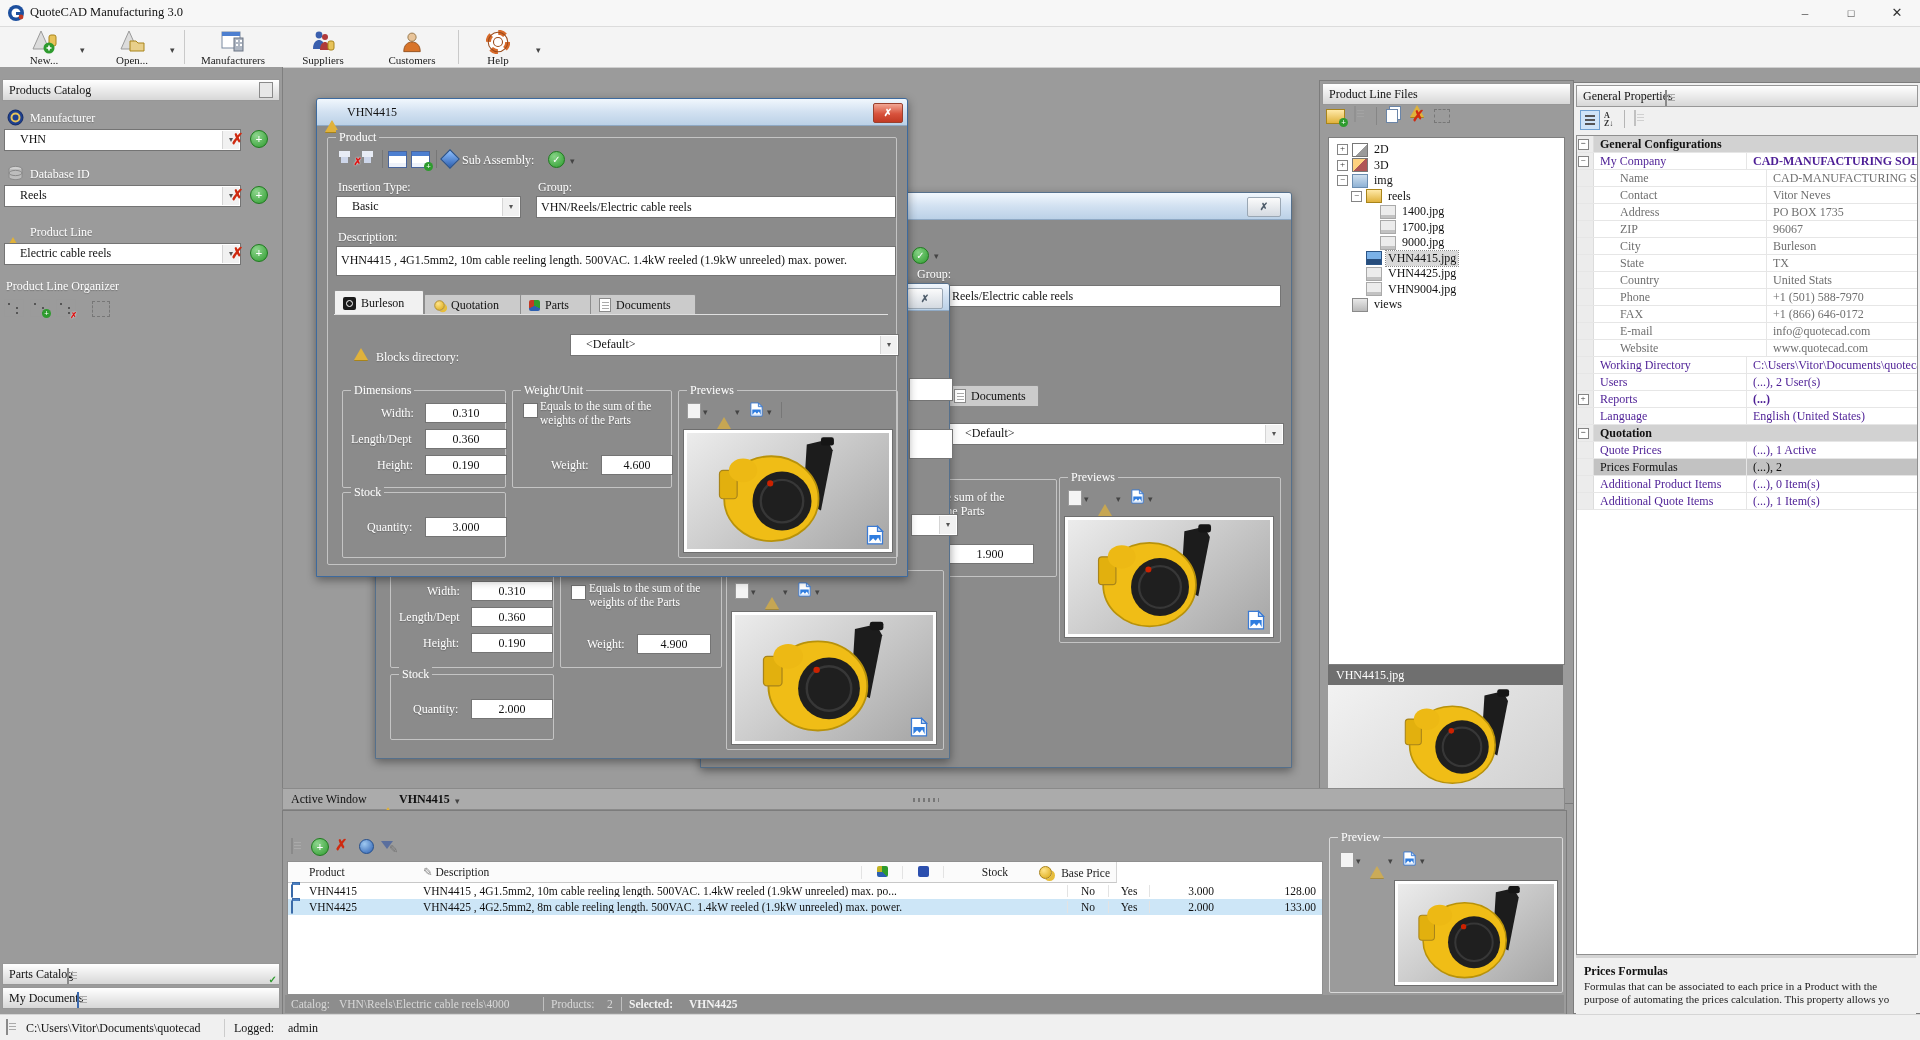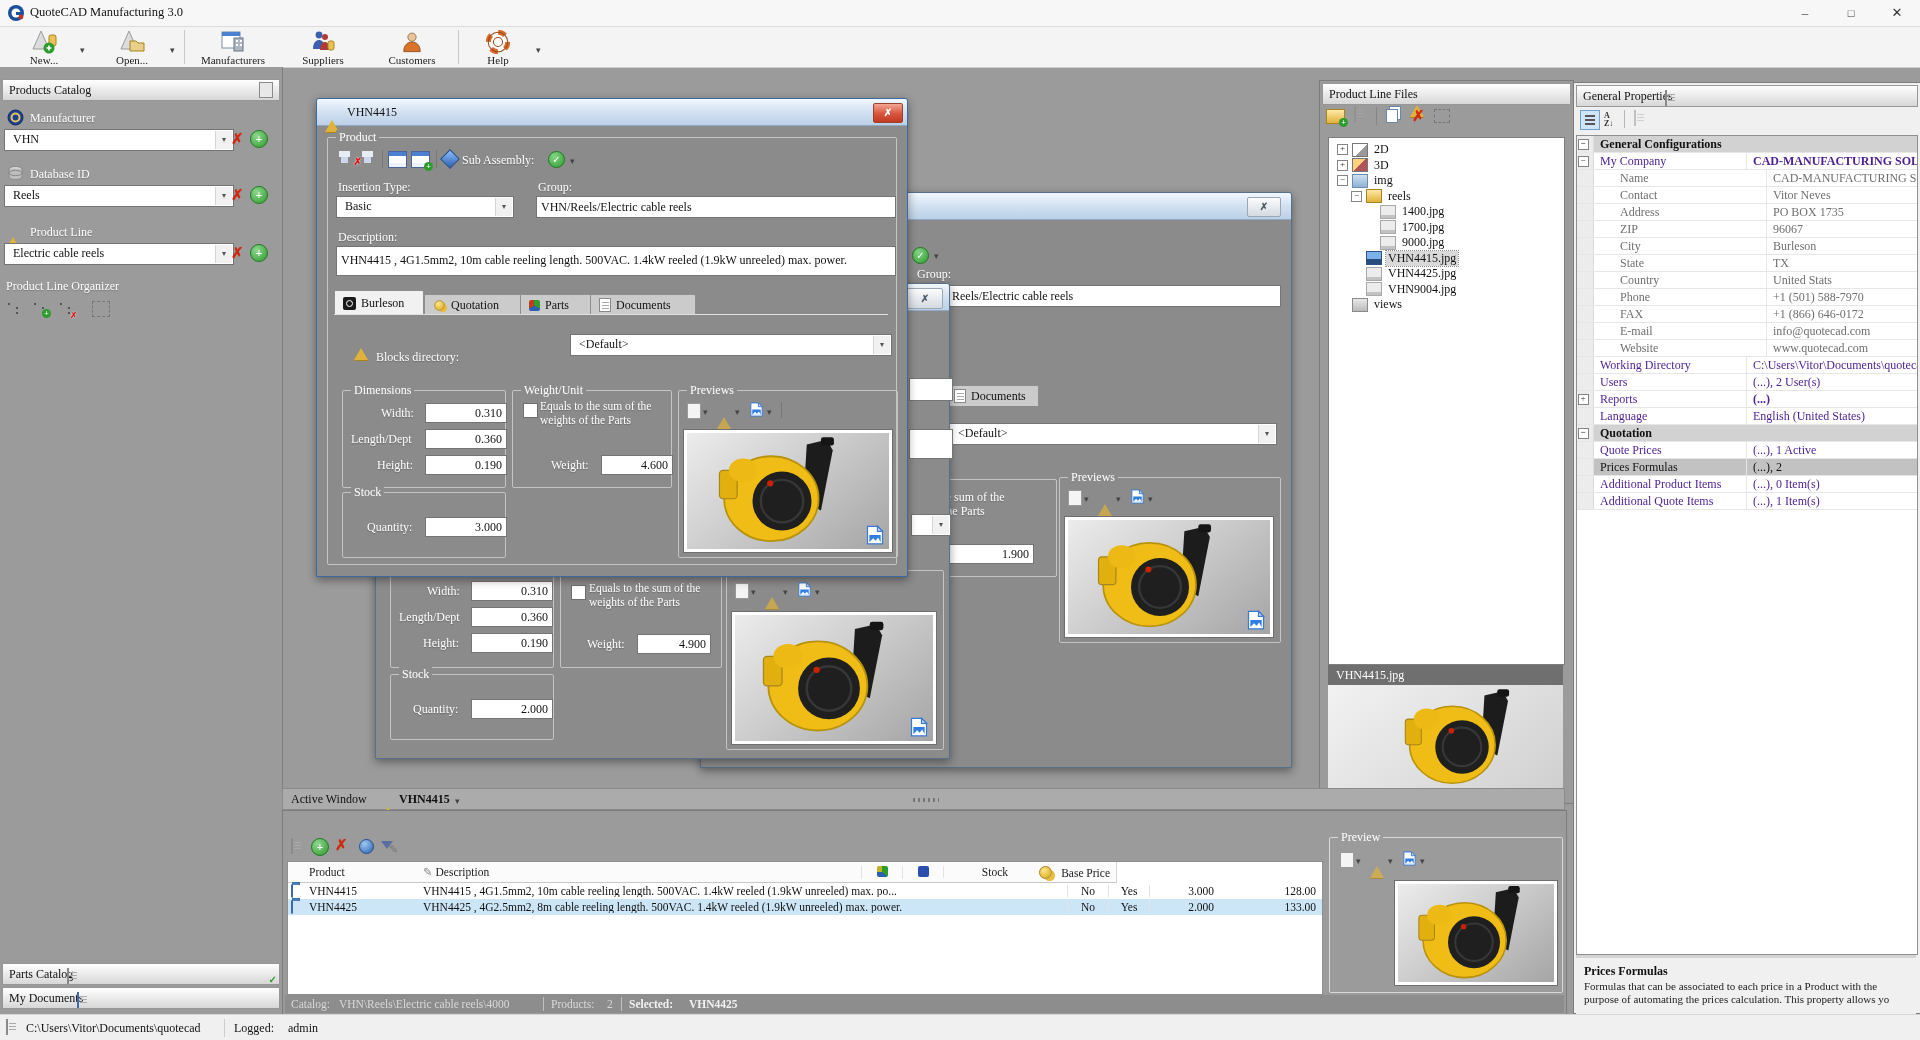--- a/index.html
+++ b/index.html
@@ -14,38 +14,38 @@
   .tbtn{top:0;height:40px;text-align:center;font-size:11px;color:#222}
   .tbtn .cap{position:absolute;left:50%;transform:translateX(-50%);bottom:1px;white-space:nowrap}
   .ticon{position:absolute;left:50%;transform:translateX(-50%);top:2px}
   .vsep{top:3px;width:1px;height:34px;background:#c9c9c9}
   .caret{font-size:9px;color:#444;line-height:10px}
   
   .side{left:0;top:67px;width:282px;height:947px;background:#9b9b9b;border-right:1px solid #7f7f7f}
   .hdrbar{background:linear-gradient(#ffffff,#d7d7d7);border:1px solid #979797;color:#111;
           line-height:20px;padding-left:6px;font-size:12px}
   .wlbl{color:#fff;font-size:12px;text-shadow:0 1px 1px rgba(0,0,0,.25)}
-  .combo{background:#fff;border:1px solid #747474;line-height:18px;padding-left:8px;color:#111;white-space:nowrap;overflow:hidden}
+  .combo{background:#fff;border:1px solid #747474;line-height:18px;padding-left:15px;color:#111;white-space:nowrap;overflow:hidden}
   .combo .arr{position:absolute;right:1px;top:1px;bottom:1px;width:16px;background:#f1f1f1;
               border-left:1px solid #d5d5d5;text-align:center;color:#555;font-size:8px;line-height:17px}
   .xbtn{color:#cf2a10;font-weight:bold;font-size:15px;line-height:16px}
   .plusbtn{width:16px;height:16px;border-radius:50%;color:#fff;text-align:center;line-height:16px;font-size:12px;font-weight:bold;
            background:radial-gradient(circle at 35% 30%,#8fd68f,#2e9b2e);border:1px solid #1f7a1f}
   .tree{background:#fff;border:1px solid #7e7e7e;font-size:12px;color:#111}
   
   .dlg{background:#8b8b8b;border:1px solid #55708c;border-radius:3px 3px 0 0;box-shadow:0 3px 10px rgba(0,0,0,.4)}
   .dlg .tbar{position:absolute;left:0;right:0;top:0;height:26px;border-radius:2px 2px 0 0;
              background:linear-gradient(#f1f7fd,#d2e1f1 50%,#bbd1e7);border-bottom:1px solid #8fa9c4}
   .closebtn{border:1px solid #99412f;border-radius:2px;text-align:center;font-size:10px;font-weight:bold;color:#fff;
             background:linear-gradient(#f2a794,#d8523c 55%,#c23a24)}
   .closebtn.grey{background:linear-gradient(#fbfbfb,#d4dae1);color:#4f5d6b;border-color:#9aa7b4}
   .gbox{border:1px solid #c4c4c4;border-radius:2px}
   .glabel{position:absolute;top:-8px;left:8px;background:#8b8b8b;padding:0 3px;color:#fff;font-size:12px;white-space:nowrap}
   .tin{background:#fff;border:1px solid #747474;color:#111;padding:0 4px;white-space:nowrap;overflow:hidden}
-  .tin.num{text-align:right}
+  .tin.num{text-align:center}
   .cbx{background:#fff;border:1px solid #6f6f6f;width:13px;height:13px}
   .tab{background:#cbcbcb;border:1px solid #8e8e8e;border-bottom:none;color:#111;display:flex;align-items:center;gap:5px;
        padding:0 8px;border-radius:2px 2px 0 0;font-size:12px}
   .tab.active{background:#f1f1f1}
   .pframe{background:#fff;border:1px solid #6e6e6e}
   .photo{position:absolute;inset:3px;background:linear-gradient(140deg,#ececec 0%,#cdcdcd 45%,#a5a5a5 100%);overflow:hidden}
   
   .panel{background:#9b9b9b;border:1px solid #7c7c7c}
   .trow{position:relative;height:15.5px;display:flex;align-items:center;padding-left:calc(8px + var(--lvl,0)*14px);white-space:nowrap}
   .trow.sel .tlabel{background:#d9d9d9;outline:1px dotted #8a8a8a}

